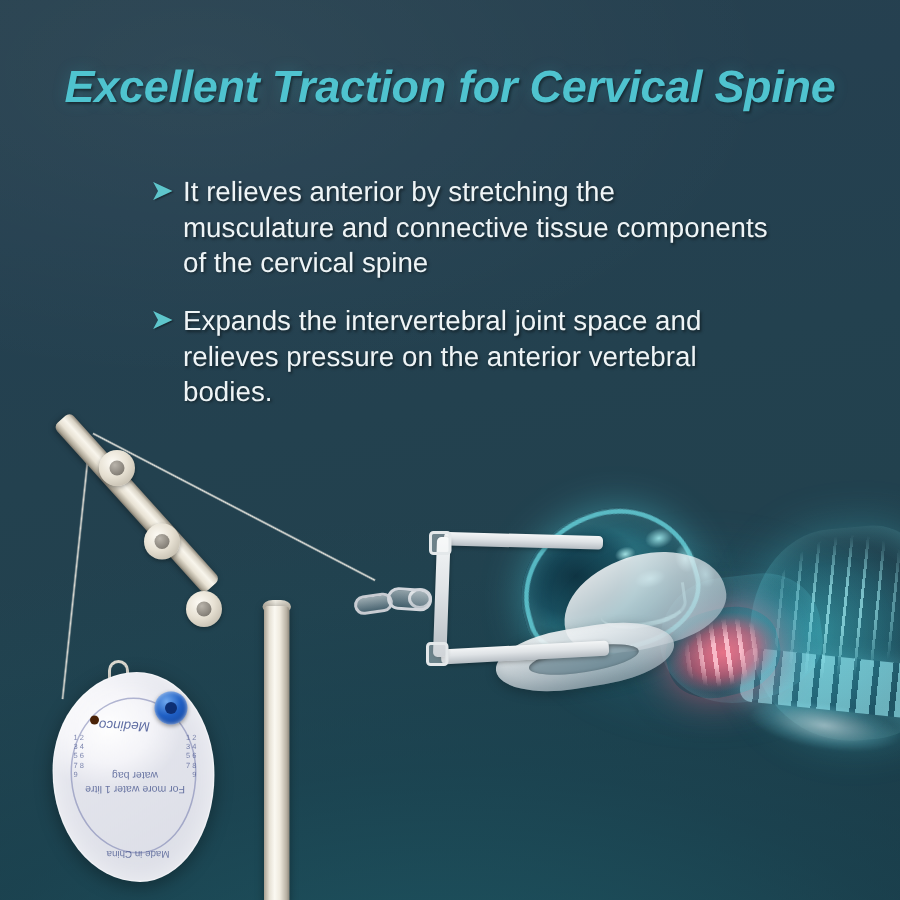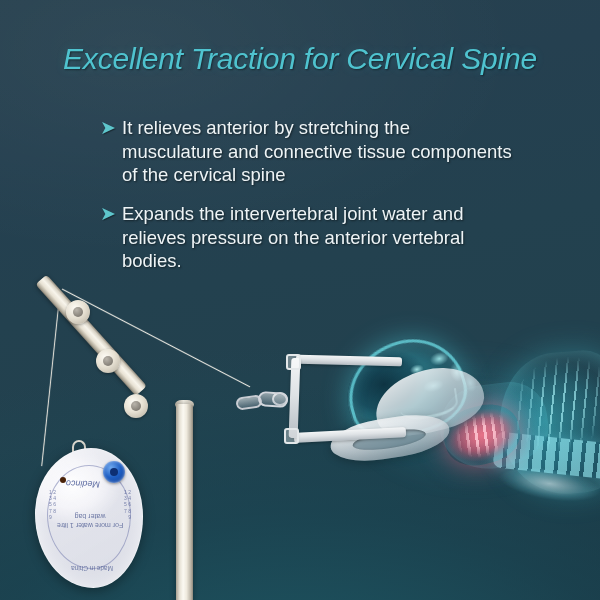--- a/index.html
+++ b/index.html
@@ -18,21 +18,21 @@
   #slide:before{
     content:""; position:absolute; inset:0;
     background:radial-gradient(ellipse 560px 300px at 22% 8%, rgba(255,255,255,0.045), rgba(255,255,255,0) 70%);
     pointer-events:none;
   }
 
   
   .title{
     position:absolute; left:0; top:42px; width:600px;
     text-align:center;
-    font-style:italic; font-weight:normal;
+    font-style:italic; font-weight:bold;
     font-size:30px; letter-spacing:-0.2px;
     color:#4fc3cf;
     text-shadow:1px 1px 2px rgba(0,0,0,0.45), 0 0 10px rgba(60,190,205,0.22);
     white-space:nowrap;
   }
 
   
   .bullets{ position:absolute; left:100px; top:116px; width:420px; }
   .bullet{ display:flex; align-items:flex-start; margin-bottom:15px; }
   .bullet .marker{
@@ -340,21 +340,21 @@
 
   <div class="bullets">
 
     <div class="bullet">
       <span class="marker">➤</span>
       <span class="btext">It relieves anterior by stretching the musculature and connective tissue components of the cervical spine</span>
     </div>
 
     <div class="bullet">
       <span class="marker">➤</span>
-      <span class="btext">Expands the intervertebral joint water and relieves pressure on the anterior vertebral bodies.</span>
+      <span class="btext">Expands the intervertebral joint space and relieves pressure on the anterior vertebral bodies.</span>
     </div>
 
   </div>
 
   <div class="art">
 
     <div class="glow"></div>
 
     <div class="torso"></div>
     <div class="ribs"></div>

